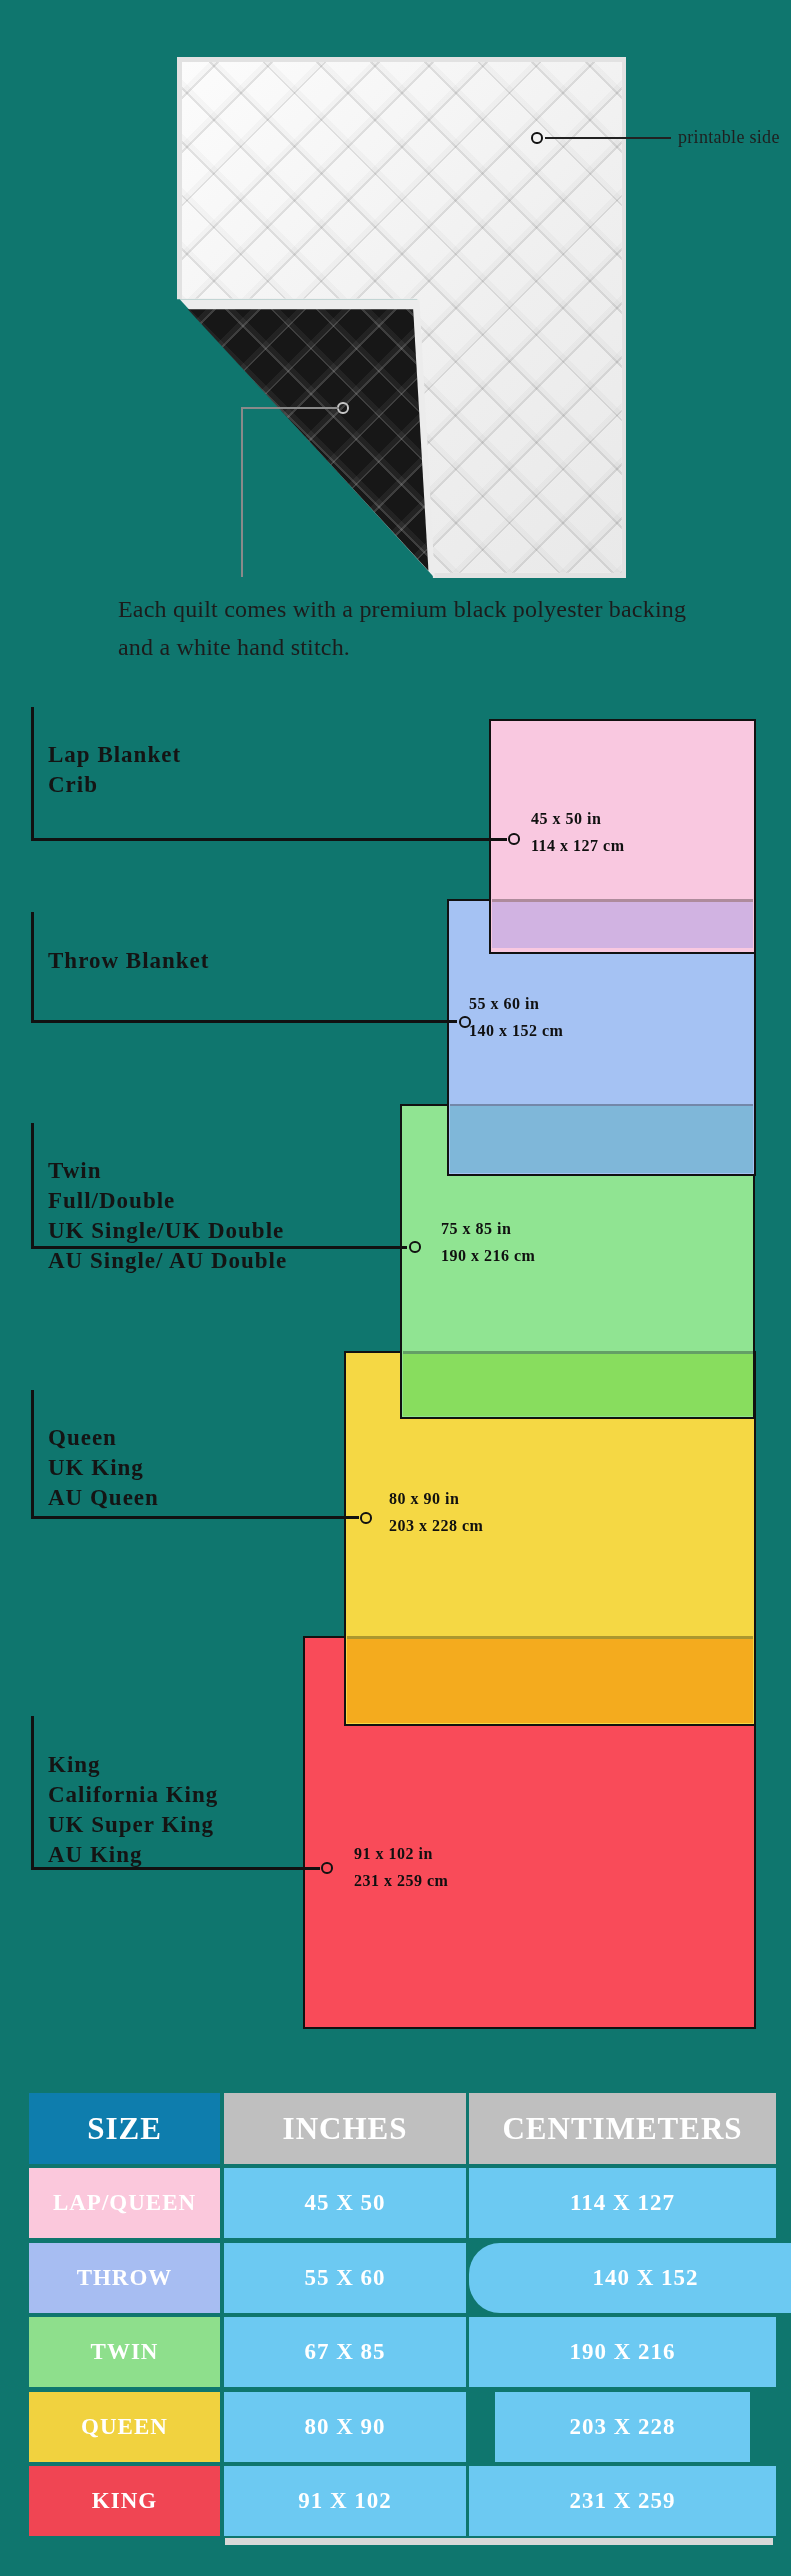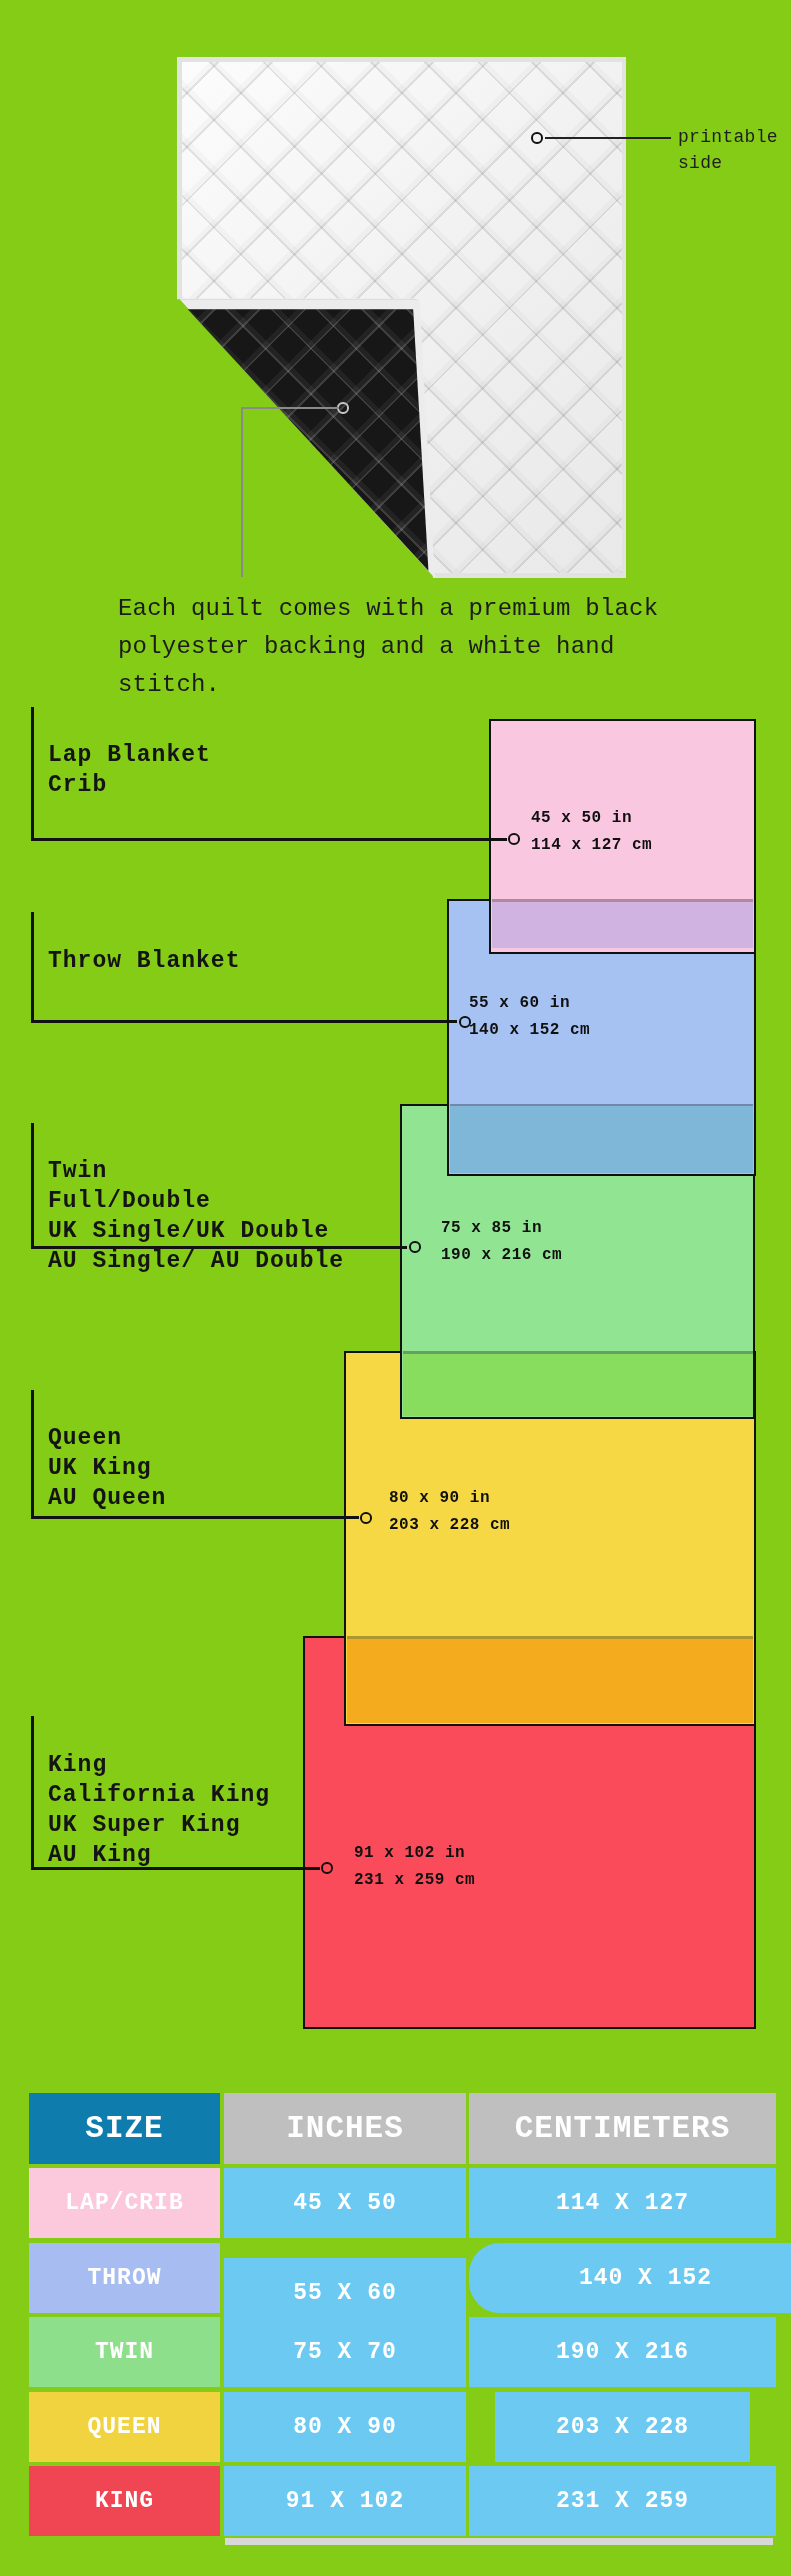--- a/index.html
+++ b/index.html
@@ -1,17 +1,17 @@
 <!DOCTYPE html>
 <html><head>
 <meta charset="utf-8">
 <style>
   html,body{margin:0;padding:0;background:#ffffff;}
-  .page{position:relative;width:791px;height:2576px;background:#84cc16;overflow:hidden;
-        font-family:Liberation Mono, monospace;}
+  .page{position:relative;width:791px;height:2576px;background:#0f766e;overflow:hidden;
+        font-family:Liberation Serif, serif;}
   .abs{position:absolute;box-sizing:border-box;}
 
   
   .quilt{left:177px;top:57px;width:449px;height:521px;}
   .q-front-edge{left:0;top:0;width:449px;height:521px;background:#e2e2e2;
     clip-path:polygon(0 0,100% 0,100% 100%,57% 100%,53.6% 46.5%,0 46.5%);}
   .q-front{left:4.8px;top:4.8px;width:440px;height:511px;
     clip-path:polygon(0 0,100% 0,100% 100%,57% 100%,53.6% 46.3%,0 46.3%);
     background-color:#f6f6f6;
     background-image:
@@ -152,30 +152,30 @@
   <div class="abs ring" style="left:360px;top:1512px;"></div>
 
   <div class="abs vtick" style="left:31px;top:1716px;height:153px;"></div>
   <div class="abs hlead" style="left:31px;top:1867px;width:289px;"></div>
   <div class="abs ring" style="left:321px;top:1862px;"></div>
 
   <div class="abs tcell thead-cell" style="left: 29px; top: 2093px; width: 191px; height: 71px; background-color: rgb(14, 125, 173);">SIZE</div>
   <div class="abs tcell thead-cell" style="left: 224px; top: 2093px; width: 242px; height: 71px; background-color: rgb(191, 191, 191);">INCHES</div>
   <div class="abs tcell thead-cell" style="left: 469px; top: 2093px; width: 307px; height: 71px; background-color: rgb(191, 191, 191);">CENTIMETERS</div>
 
-  <div class="abs tcell trow-cell" style="left: 29px; top: 2168px; width: 191px; height: 70px; background-color: rgb(251, 200, 220);">LAP/CRIB</div>
+  <div class="abs tcell trow-cell" style="left: 29px; top: 2168px; width: 191px; height: 70px; background-color: rgb(251, 200, 220);">LAP/QUEEN</div>
   <div class="abs tcell trow-cell" style="left: 224px; top: 2168px; width: 242px; height: 70px; background-color: rgb(108, 201, 242);">45 X 50</div>
   <div class="abs tcell trow-cell" style="left: 469px; top: 2168px; width: 307px; height: 70px; background-color: rgb(108, 201, 242);">114 X 127</div>
 
   <div class="abs tcell trow-cell" style="left: 29px; top: 2243px; width: 191px; height: 70px; background-color: rgb(167, 189, 242);">THROW</div>
-  <div class="abs tcell trow-cell" style="left: 224px; top: 2243px; width: 242px; height: 70px; background-color: rgb(108, 201, 242); margin-top: 15px;">55 X 60</div>
+  <div class="abs tcell trow-cell" style="left: 224px; top: 2243px; width: 242px; height: 70px; background-color: rgb(108, 201, 242);">55 X 60</div>
   <div class="abs tcell trow-cell" style="left: 469px; top: 2243px; width: 353px; height: 70px; background-color: rgb(108, 201, 242); border-radius: 31px;">140 X 152</div>
 
   <div class="abs tcell trow-cell" style="left: 29px; top: 2317px; width: 191px; height: 70px; background-color: rgb(142, 223, 140);">TWIN</div>
-  <div class="abs tcell trow-cell" style="left: 224px; top: 2317px; width: 242px; height: 70px; background-color: rgb(108, 201, 242);">75 X 70</div>
+  <div class="abs tcell trow-cell" style="left: 224px; top: 2317px; width: 242px; height: 70px; background-color: rgb(108, 201, 242);">67 X 85</div>
   <div class="abs tcell trow-cell" style="left: 469px; top: 2317px; width: 307px; height: 70px; background-color: rgb(108, 201, 242);">190 X 216</div>
 
   <div class="abs tcell trow-cell" style="left: 29px; top: 2392px; width: 191px; height: 70px; background-color: rgb(241, 210, 63);">QUEEN</div>
   <div class="abs tcell trow-cell" style="left: 224px; top: 2392px; width: 242px; height: 70px; background-color: rgb(108, 201, 242);">80 X 90</div>
   <div class="abs tcell trow-cell" style="left: 495px; top: 2392px; width: 255px; height: 70px; background-color: rgb(108, 201, 242);">203 X 228</div>
 
   <div class="abs tcell trow-cell" style="left: 29px; top: 2466px; width: 191px; height: 70px; background-color: rgb(240, 69, 83);">KING</div>
   <div class="abs tcell trow-cell" style="left: 224px; top: 2466px; width: 242px; height: 70px; background-color: rgb(108, 201, 242);">91 X 102</div>
   <div class="abs tcell trow-cell" style="left: 469px; top: 2466px; width: 307px; height: 70px; background-color: rgb(108, 201, 242);">231 X 259</div>
 

